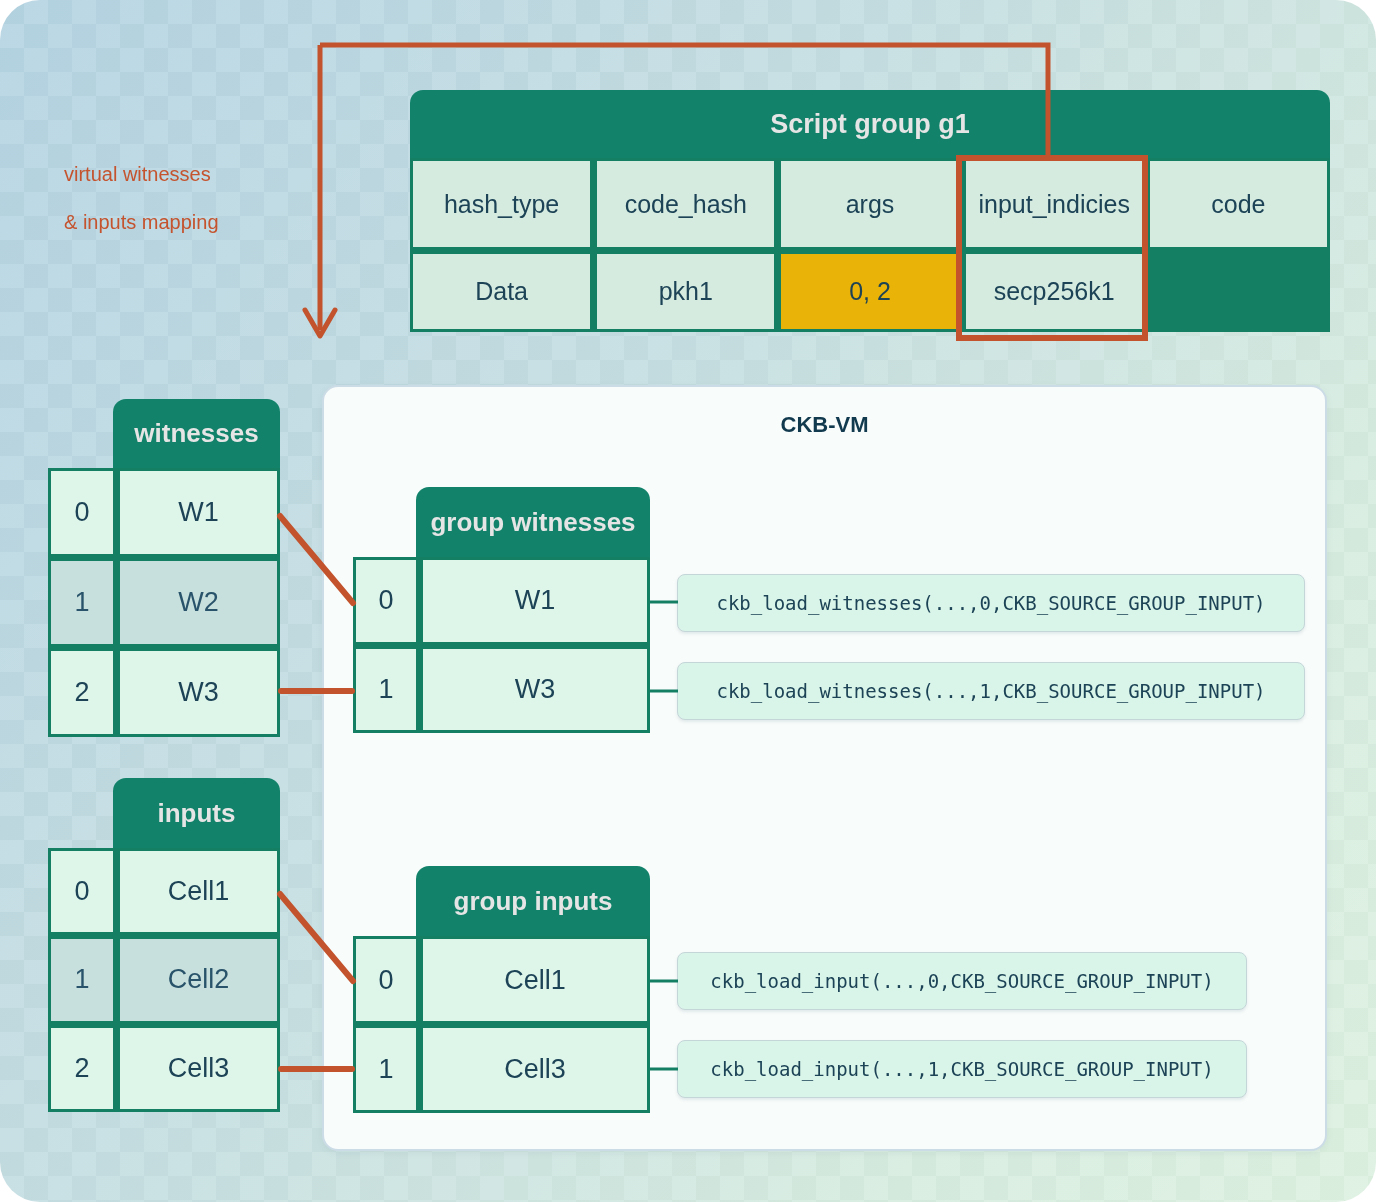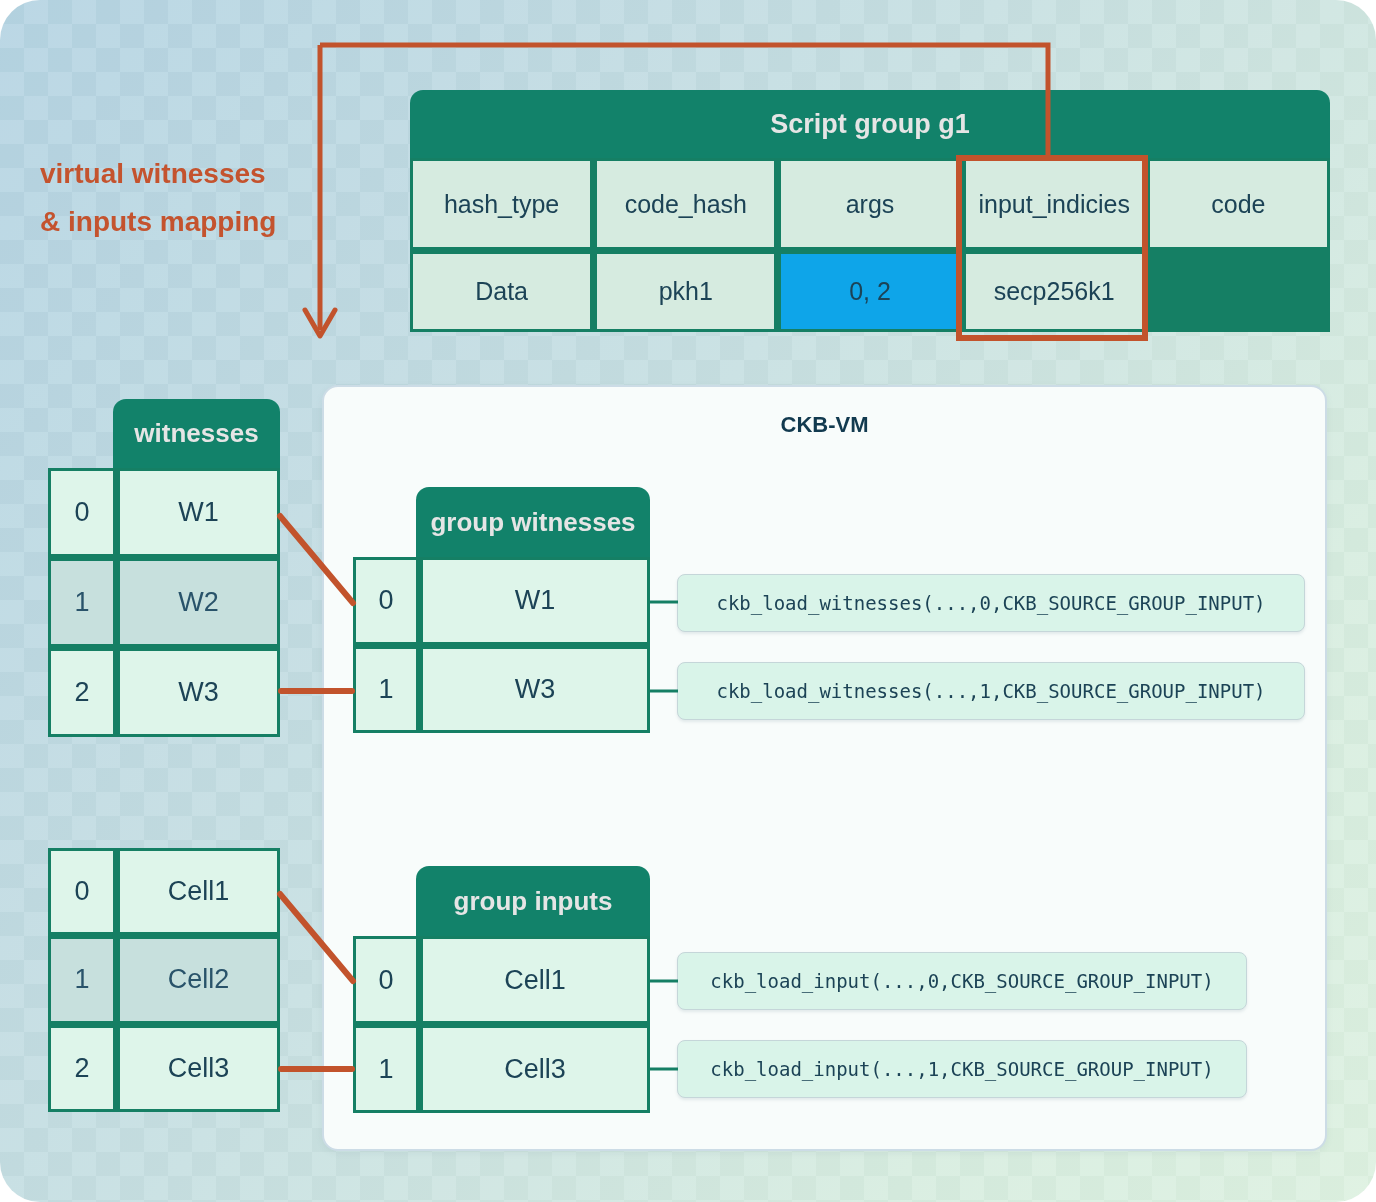--- a/index.html
+++ b/index.html
@@ -5,33 +5,33 @@
   html,body{margin:0;padding:0;background:#ffffff;}
   body{font-family:"Liberation Sans",sans-serif;color:#1c4356;-webkit-font-smoothing:antialiased;}
   .canvas{
     position:relative;width:1376px;height:1202px;overflow:hidden;border-radius:40px;
     background:
       repeating-conic-gradient(rgba(255,255,255,0.09) 0% 25%, rgba(0,0,0,0.012) 0% 50%) 0 0 / 48px 48px,
       linear-gradient(125deg,#b4d3e2 0%,#c6dfe1 45%,#d6ecdf 78%,#ddf1e0 100%);
   }
   .abs{position:absolute;}
   
-  .annotation{left:40px;top:150px;font-weight:700;font-size:28px;line-height:48px;color:#c4532e;z-index:20;}
+  .annotation{left:64px;top:150px;font-weight:400;font-size:20px;line-height:48px;color:#c4532e;z-index:20;}
   
   .vm-box{left:322px;top:385px;width:1005px;height:766px;background:#f8fcfb;border:2px solid #ccdce6;
           border-radius:16px;box-sizing:border-box;z-index:1;box-shadow:0 2px 6px rgba(120,150,160,.12);}
   .vm-title{left:322px;top:412px;width:1005px;text-align:center;font-size:22px;font-weight:800;color:#123a4f;z-index:5;}
   
   .tbl-header{background:#12826a;color:#e5e5e5;font-weight:700;display:flex;align-items:center;justify-content:center;
               border-radius:13px 13px 0 0;z-index:10;box-sizing:border-box;}
   .tbl-body{background:#157f64;display:grid;gap:7px;padding:3px;box-sizing:border-box;z-index:10;}
   .cell{background:#def5ea;display:flex;align-items:center;justify-content:center;font-size:27px;color:#1c4356;}
   .cell.muted{background:#c7e0dd;color:#29536a;}
   .cell.top{background:#d6ebe0;font-size:25px;}
-  .cell.hl{background:#0ea5e9;}
+  .cell.hl{background:#eab308;}
   
   .code-box{background:#d9f4e9;border:1px solid #c5d6d9;border-radius:8px;box-sizing:border-box;
             display:flex;align-items:center;justify-content:center;z-index:10;
             font-family:"DejaVu Sans Mono",monospace;font-size:19px;color:#1c4356;
             box-shadow:0 2px 3px rgba(100,130,140,.15);}
   
   .overlay{left:0;top:0;z-index:50;pointer-events:none;}
 </style>
 </head>
 <body>
@@ -79,20 +79,23 @@
   <div class="abs tbl-body" style="left:353px;top:557px;width:297px;height:176px;grid-template-columns:60px 1fr;grid-template-rows:repeat(2,1fr);">
     <div class="cell">0</div>
     <div class="cell">W1</div>
     <div class="cell">1</div>
     <div class="cell">W3</div>
   </div>
 
   <div class="abs code-box" style="left:677px;top:574px;width:628px;height:58px;">ckb_load_witnesses(...,0,CKB_SOURCE_GROUP_INPUT)</div>
   <div class="abs code-box" style="left:677px;top:662px;width:628px;height:58px;">ckb_load_witnesses(...,1,CKB_SOURCE_GROUP_INPUT)</div>
 
+  <div class="abs tbl-header" style="left:113px;top:778px;width:167px;height:70px;font-size:26px;">
+    <span>inputs</span>
+  </div>
   <div class="abs tbl-body" style="left:48px;top:848px;width:232px;height:264px;grid-template-columns:62px 1fr;grid-template-rows:repeat(3,1fr);">
     <div class="cell">0</div>
     <div class="cell">Cell1</div>
     <div class="cell muted">1</div>
     <div class="cell muted">Cell2</div>
     <div class="cell">2</div>
     <div class="cell">Cell3</div>
   </div>
 
   <div class="abs tbl-header" style="left:416px;top:866px;width:234px;height:70px;font-size:26px;">

